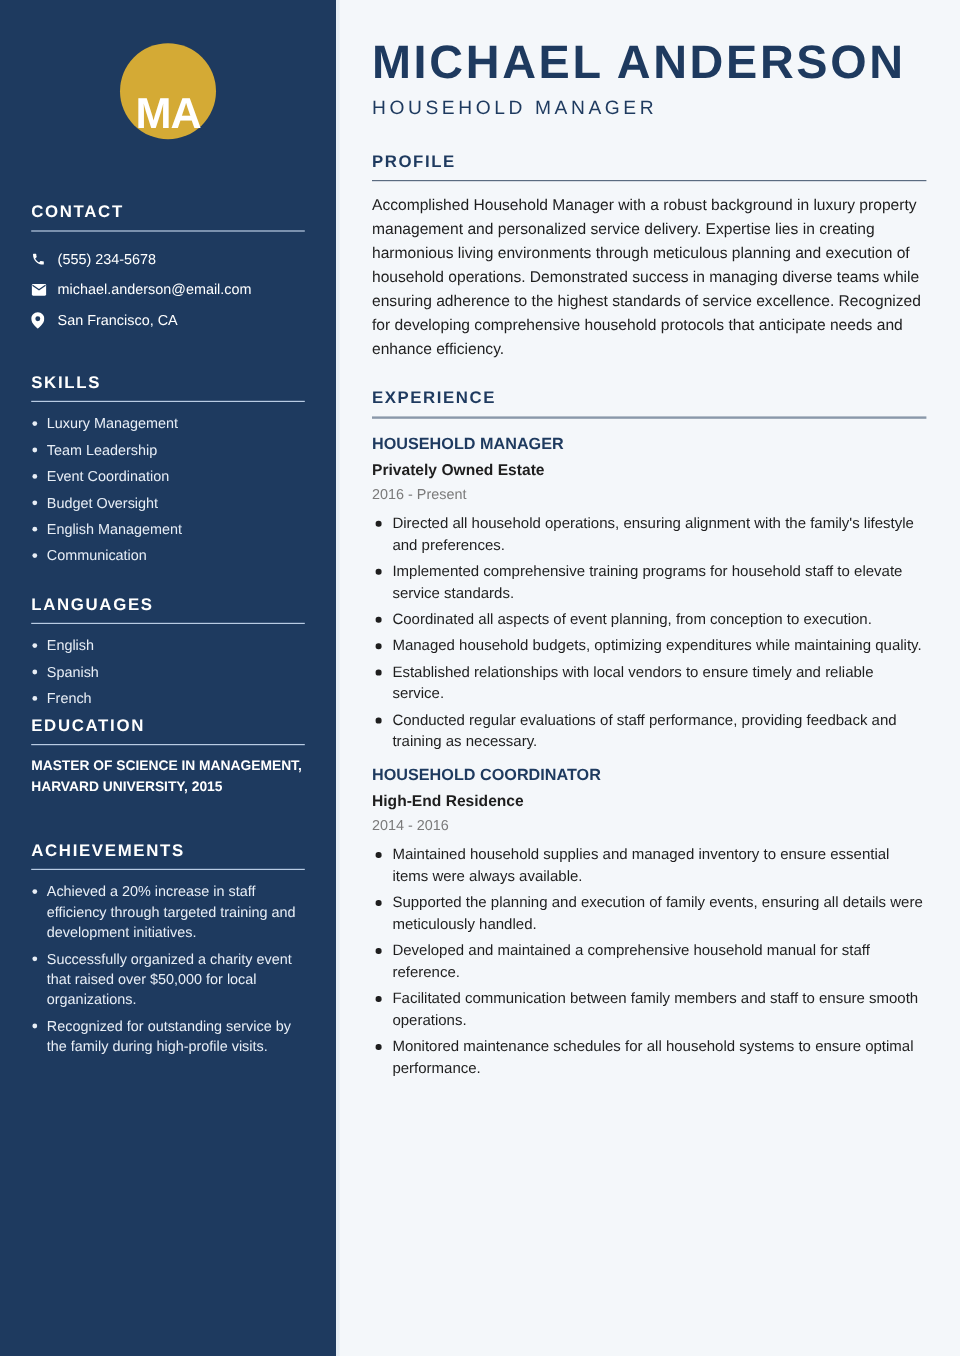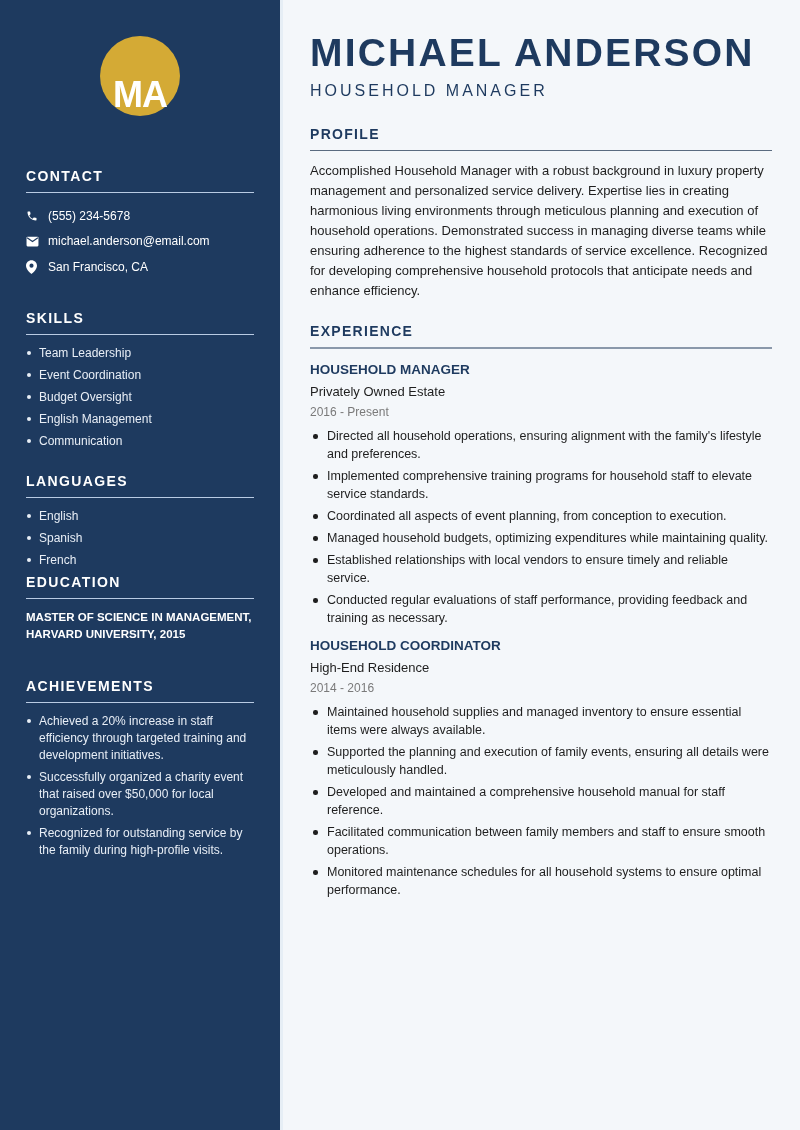--- a/index.html
+++ b/index.html
@@ -86,21 +86,21 @@
     .profile-text {
       font-size: 13px; line-height: 20px; color: #1e1e1e;
     }
     .exp-wrap { margin-top: 22px; }
     .exp-wrap .main-title { border-bottom-color: #8a98aa; border-bottom-width: 2px; margin-bottom: 12px; }
     .job { margin-bottom: 10px; }
     .job-role {
       font-size: 13.5px; font-weight: bold; color: #1e3a5f; line-height: 18px;
     }
     .job-company {
-      font-size: 13px; font-weight: normal; color: #1e1e1e; margin-top: 4px; line-height: 18px;
+      font-size: 13px; font-weight: bold; color: #1e1e1e; margin-top: 4px; line-height: 18px;
     }
     .job-dates {
       font-size: 12px; color: #7a7a7a; margin-top: 2px; line-height: 18px;
     }
     .job-list { list-style: none; margin-top: 6px; }
     .job-list li {
       position: relative; padding-left: 17px;
       font-size: 12.5px; line-height: 18px; color: #1e1e1e;
       margin-bottom: 4px;
     }
@@ -142,20 +142,21 @@
             <path fill="#ffffff" d="M12 0C5.4 0 0 5.4 0 12c0 9 12 18 12 18s12-9 12-18C24 5.4 18.6 0 12 0zm0 16.5a4.5 4.5 0 110-9 4.5 4.5 0 010 9z"></path>
           </svg>
       </span>
       <span>San Francisco, CA</span>
     </div>
   </section>
 
   <section class="side-section skills-wrap">
     <h2 class="side-title">SKILLS</h2>
     <ul class="side-list">
+      <li>Luxury Management</li>
       <li>Team Leadership</li>
       <li>Event Coordination</li>
       <li>Budget Oversight</li>
       <li>English Management</li>
       <li>Communication</li>
     </ul>
   </section>
 
   <section class="side-section lang-wrap">
     <h2 class="side-title">LANGUAGES</h2>

